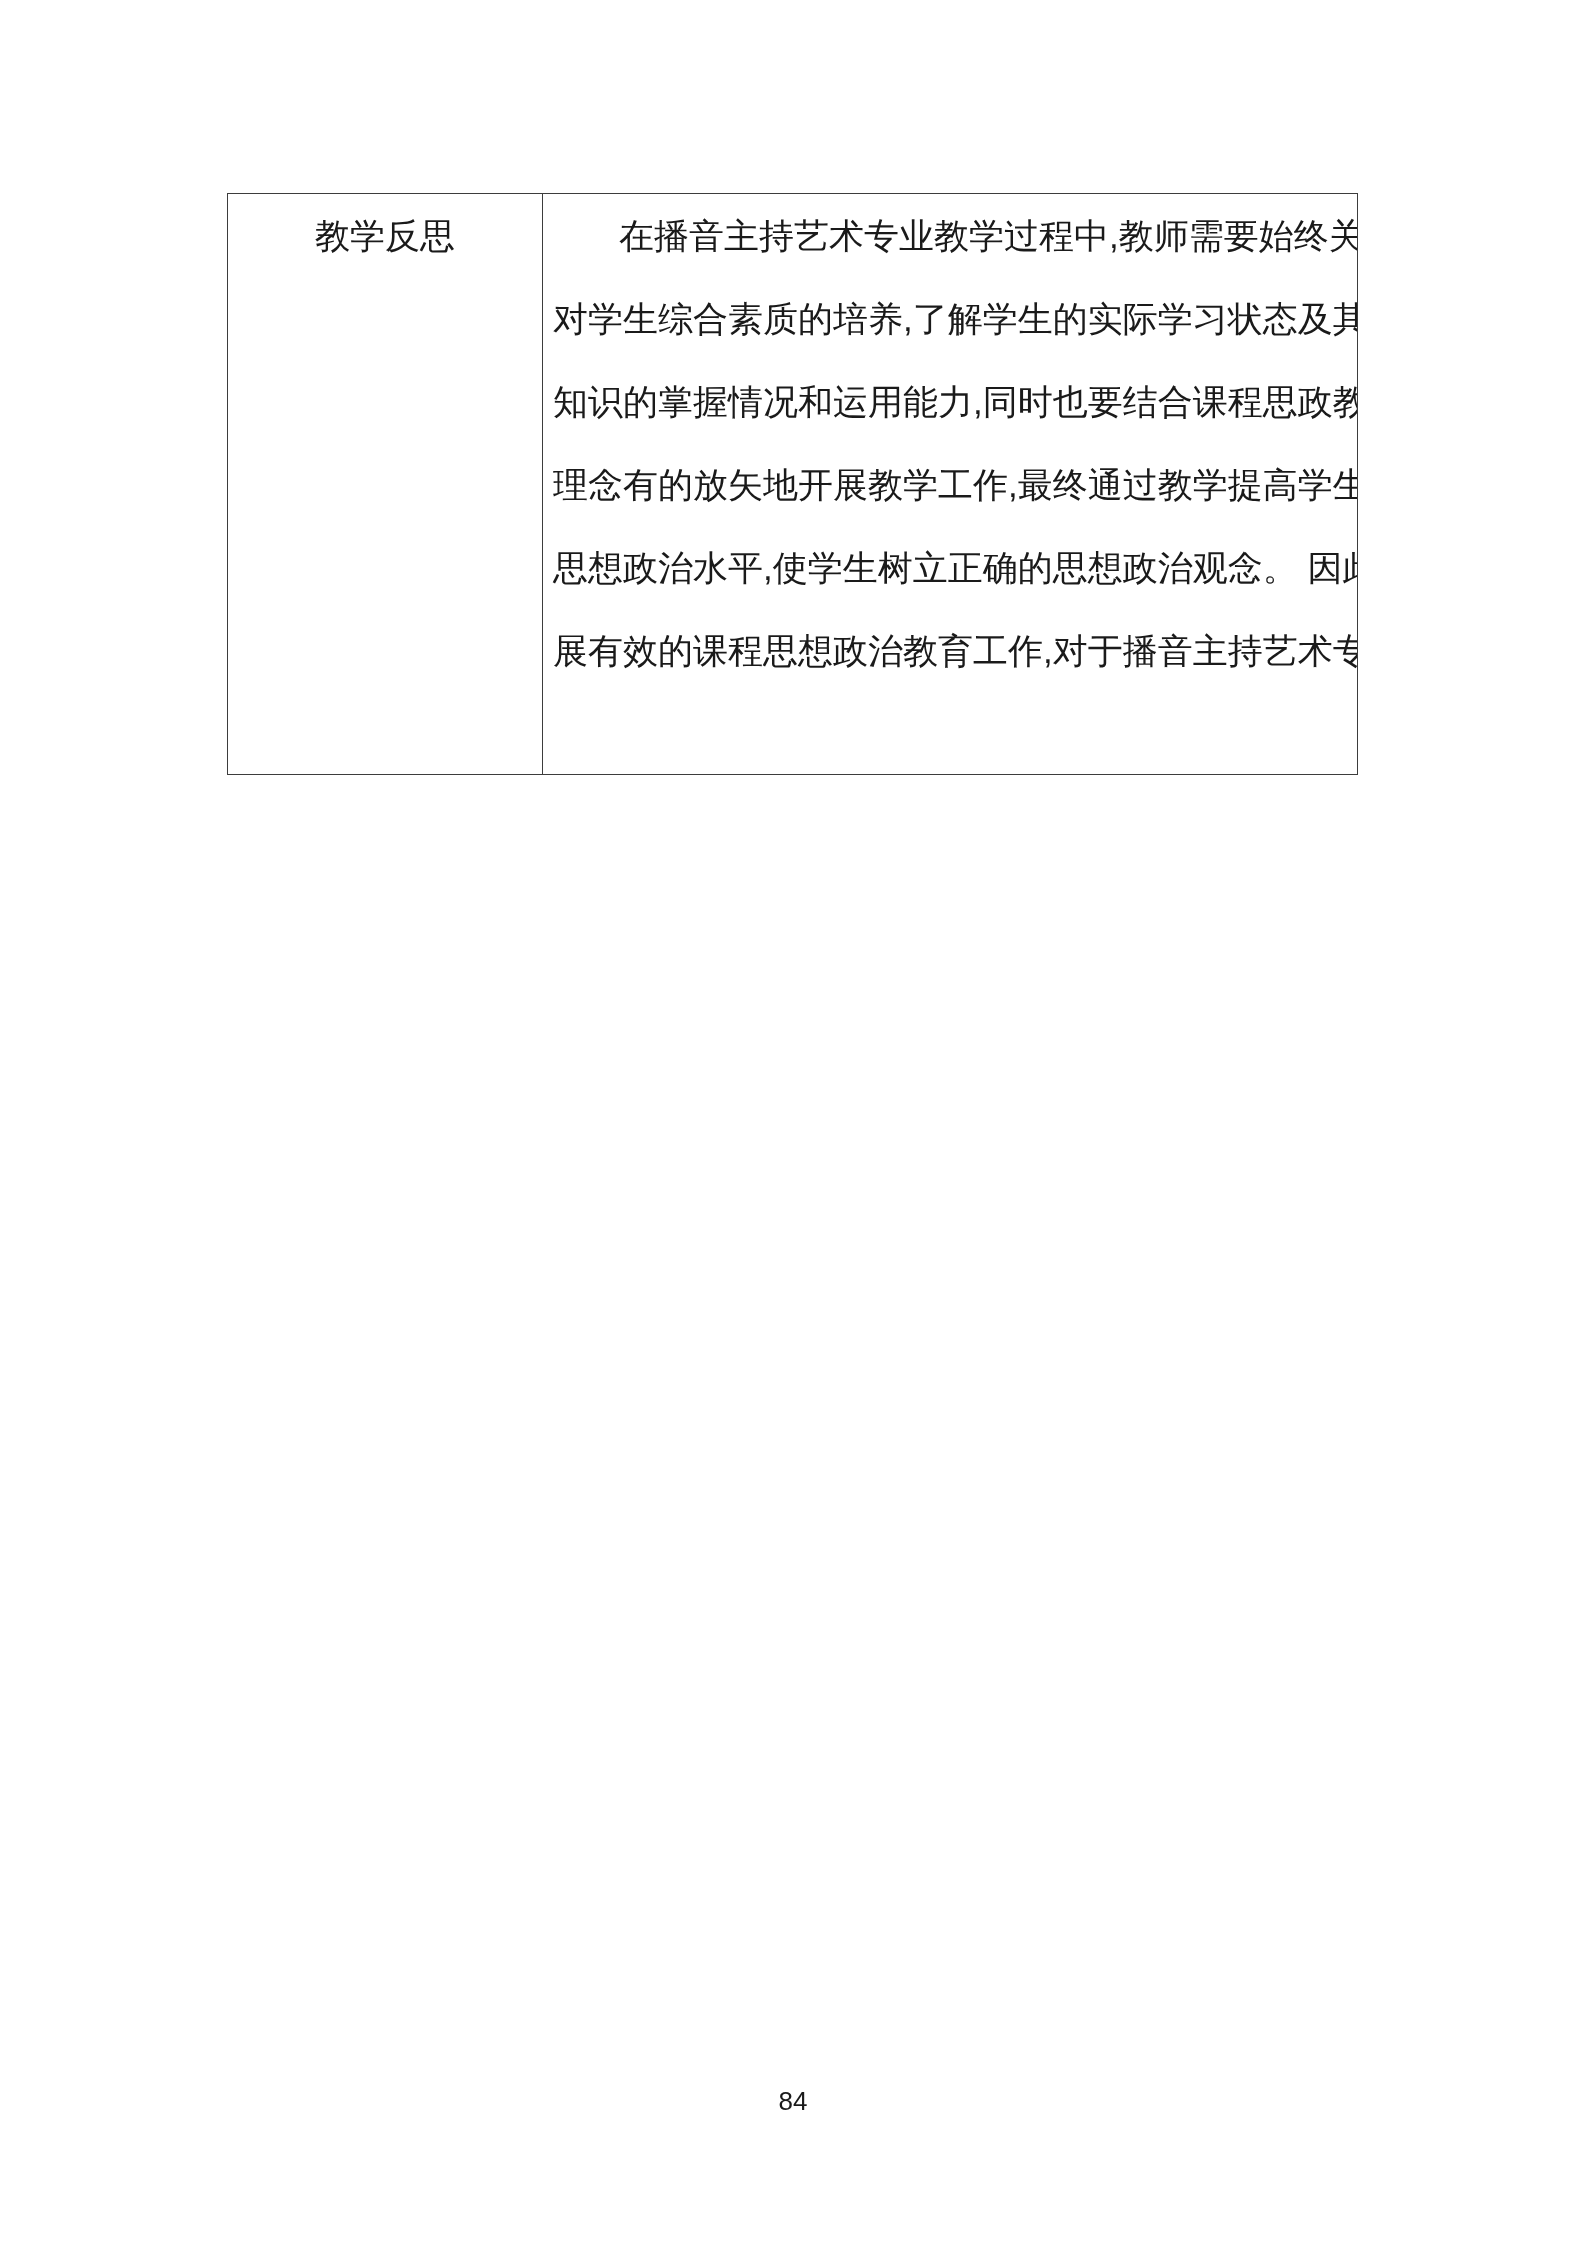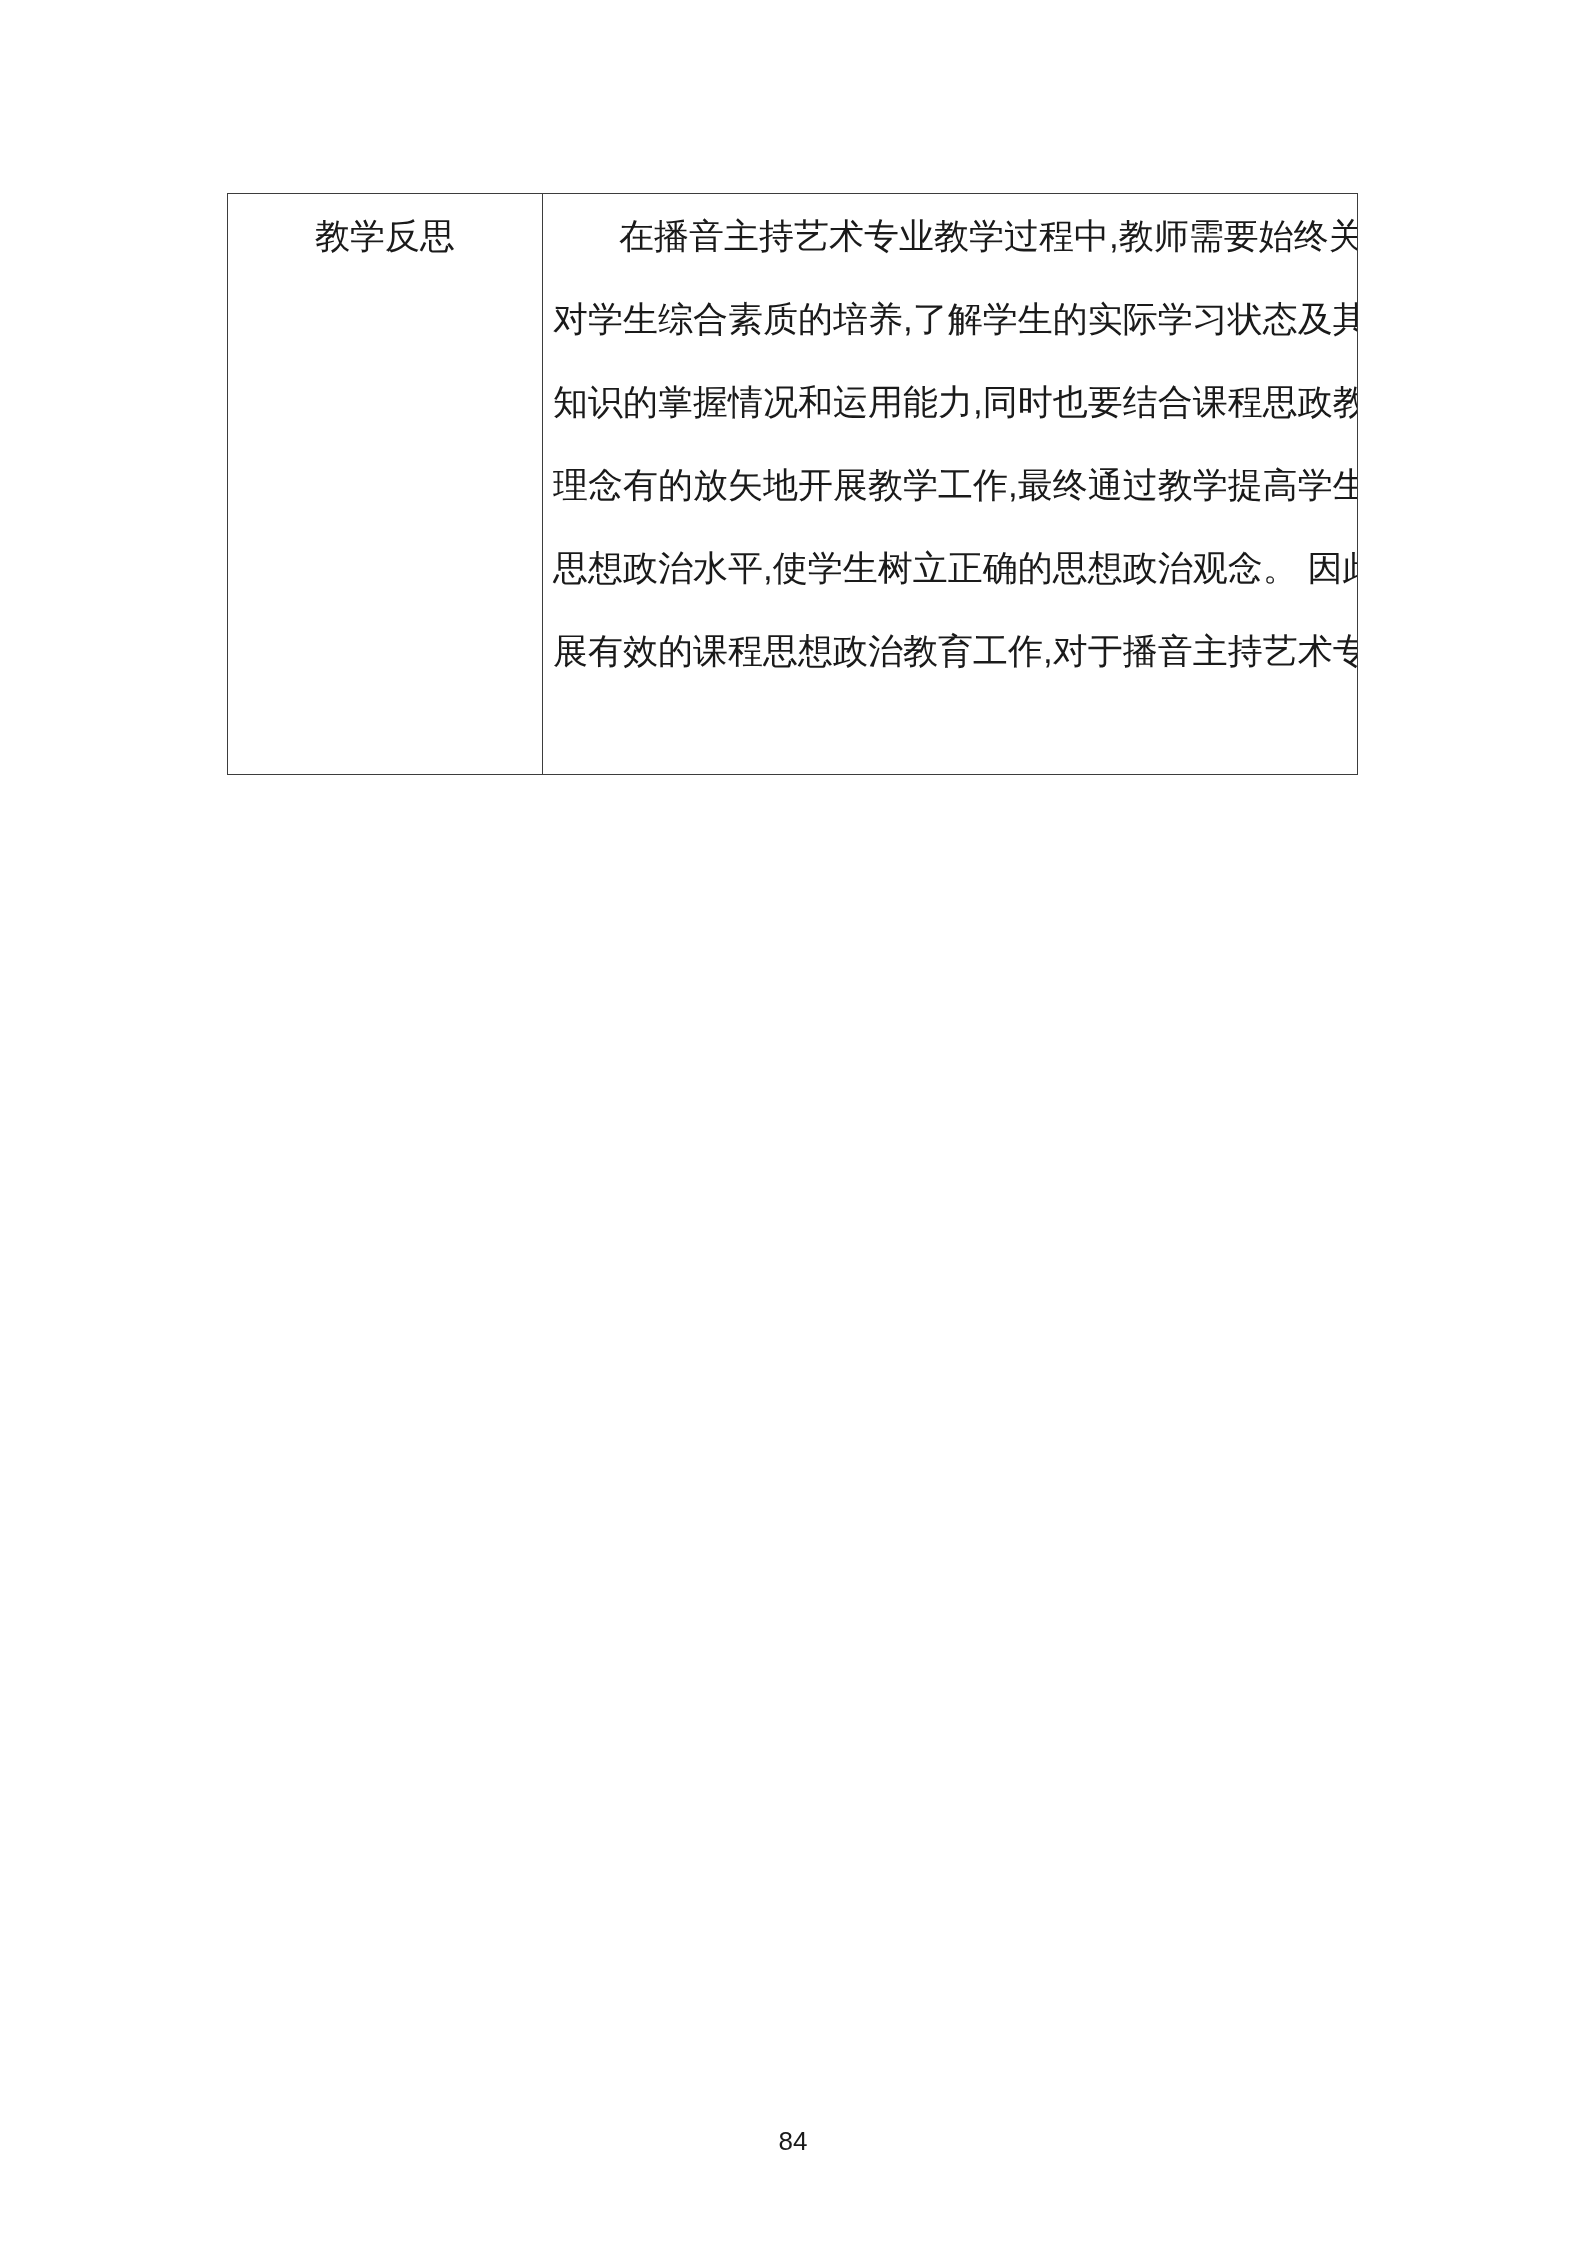--- a/index.html
+++ b/index.html
@@ -60,21 +60,20 @@
   }
   .page-number {
     position: absolute;
     left: 0;
     top: 2086px;
     width: 100%;
     text-align: center;
     font-size: 26px;
     line-height: 30px;
     color: #1a1a1a;
-    margin-top: 40px;
   }
 </style>
 </head>
 <body>
 
 <div class="page">
 
   <div class="doc-table">
     <div class="cell label-cell">
       <span>教学反思</span>

